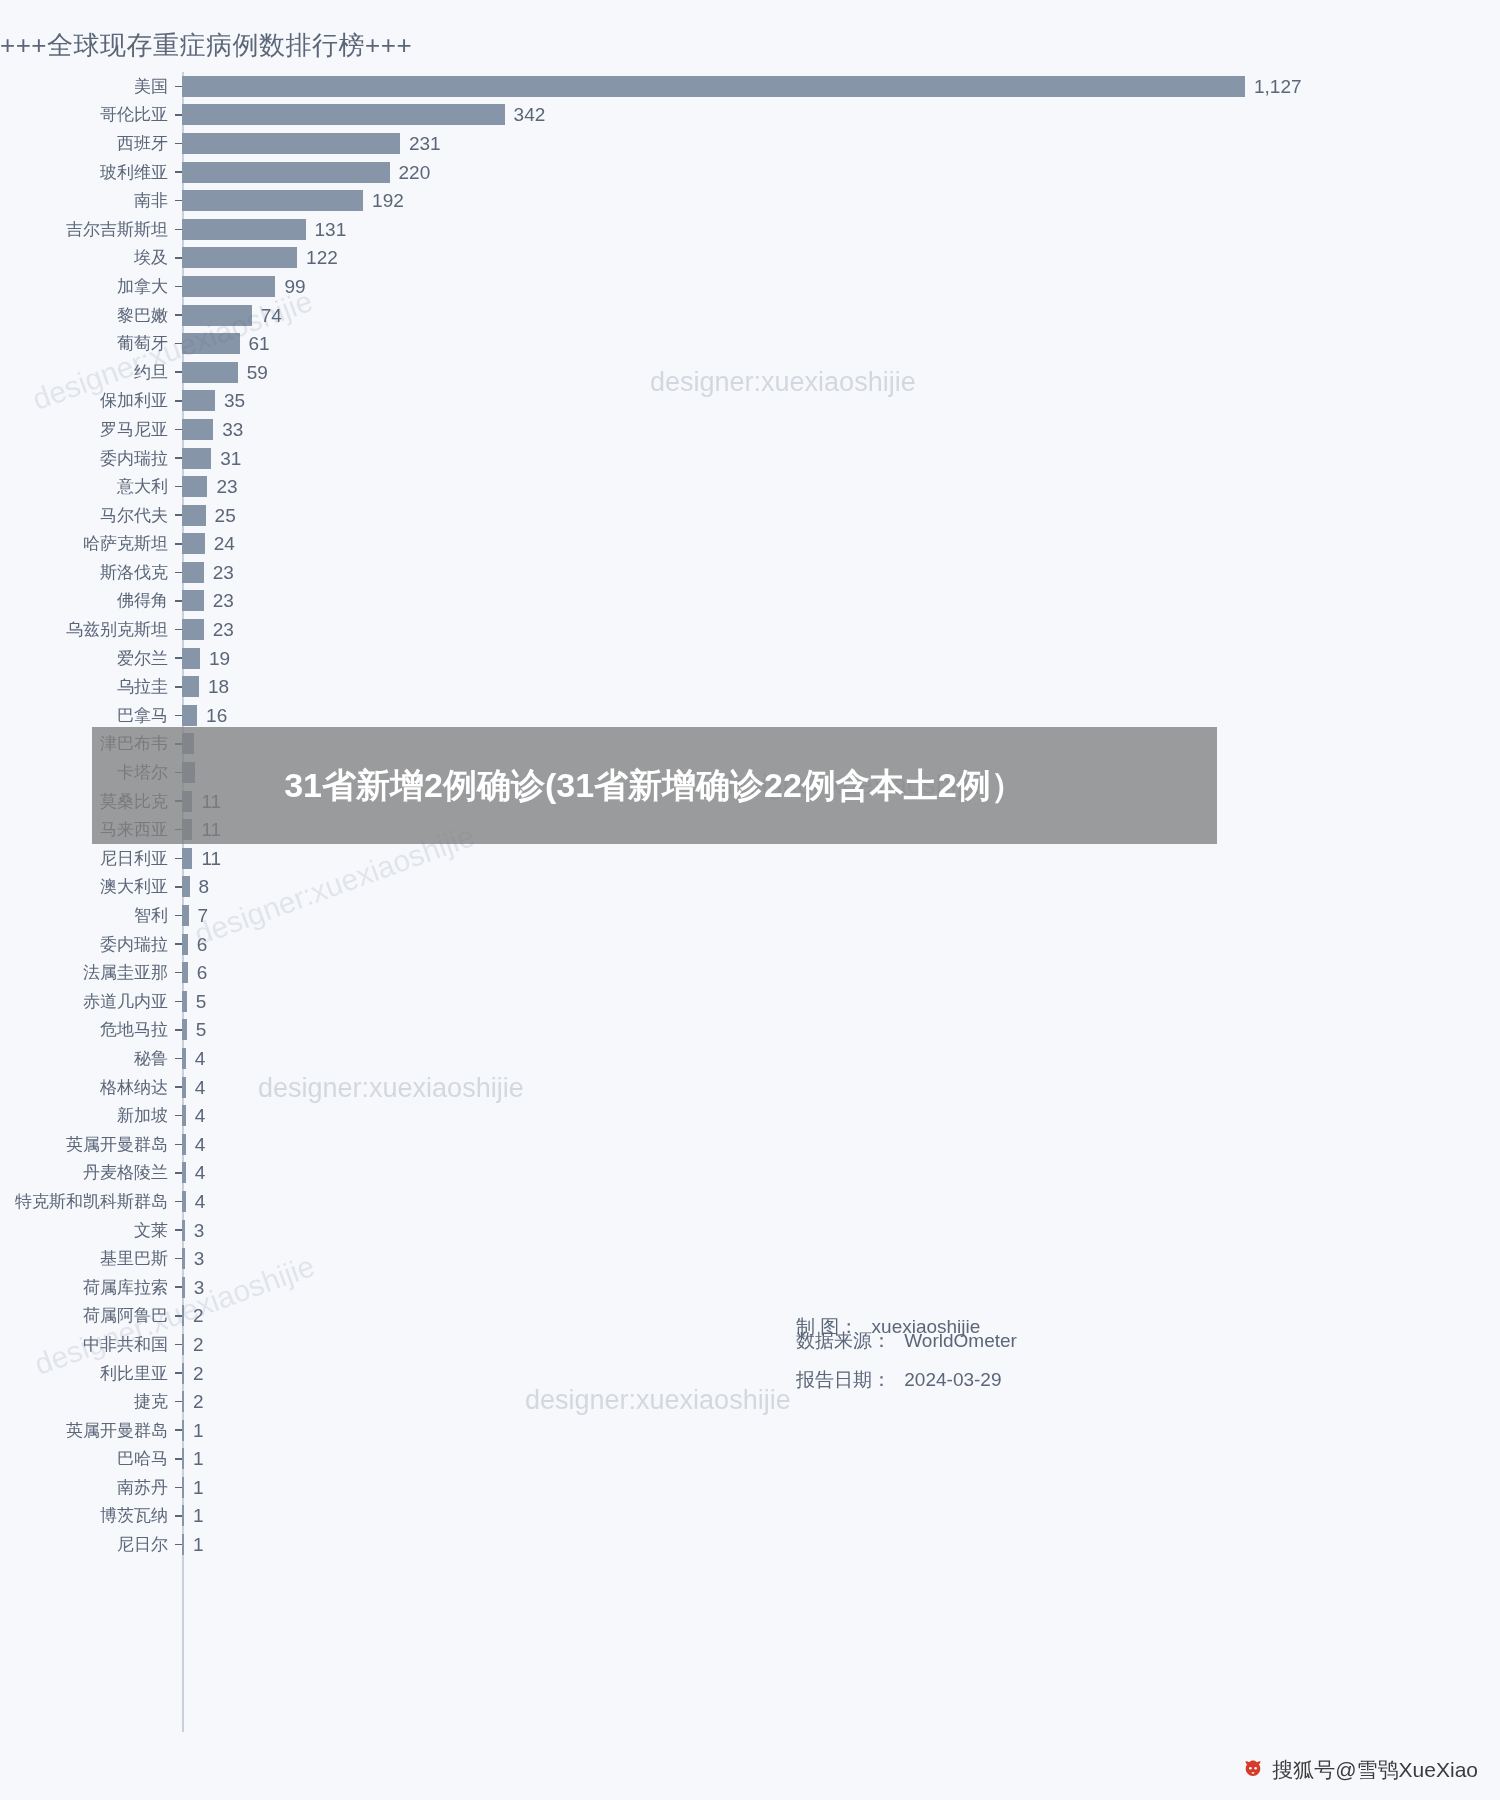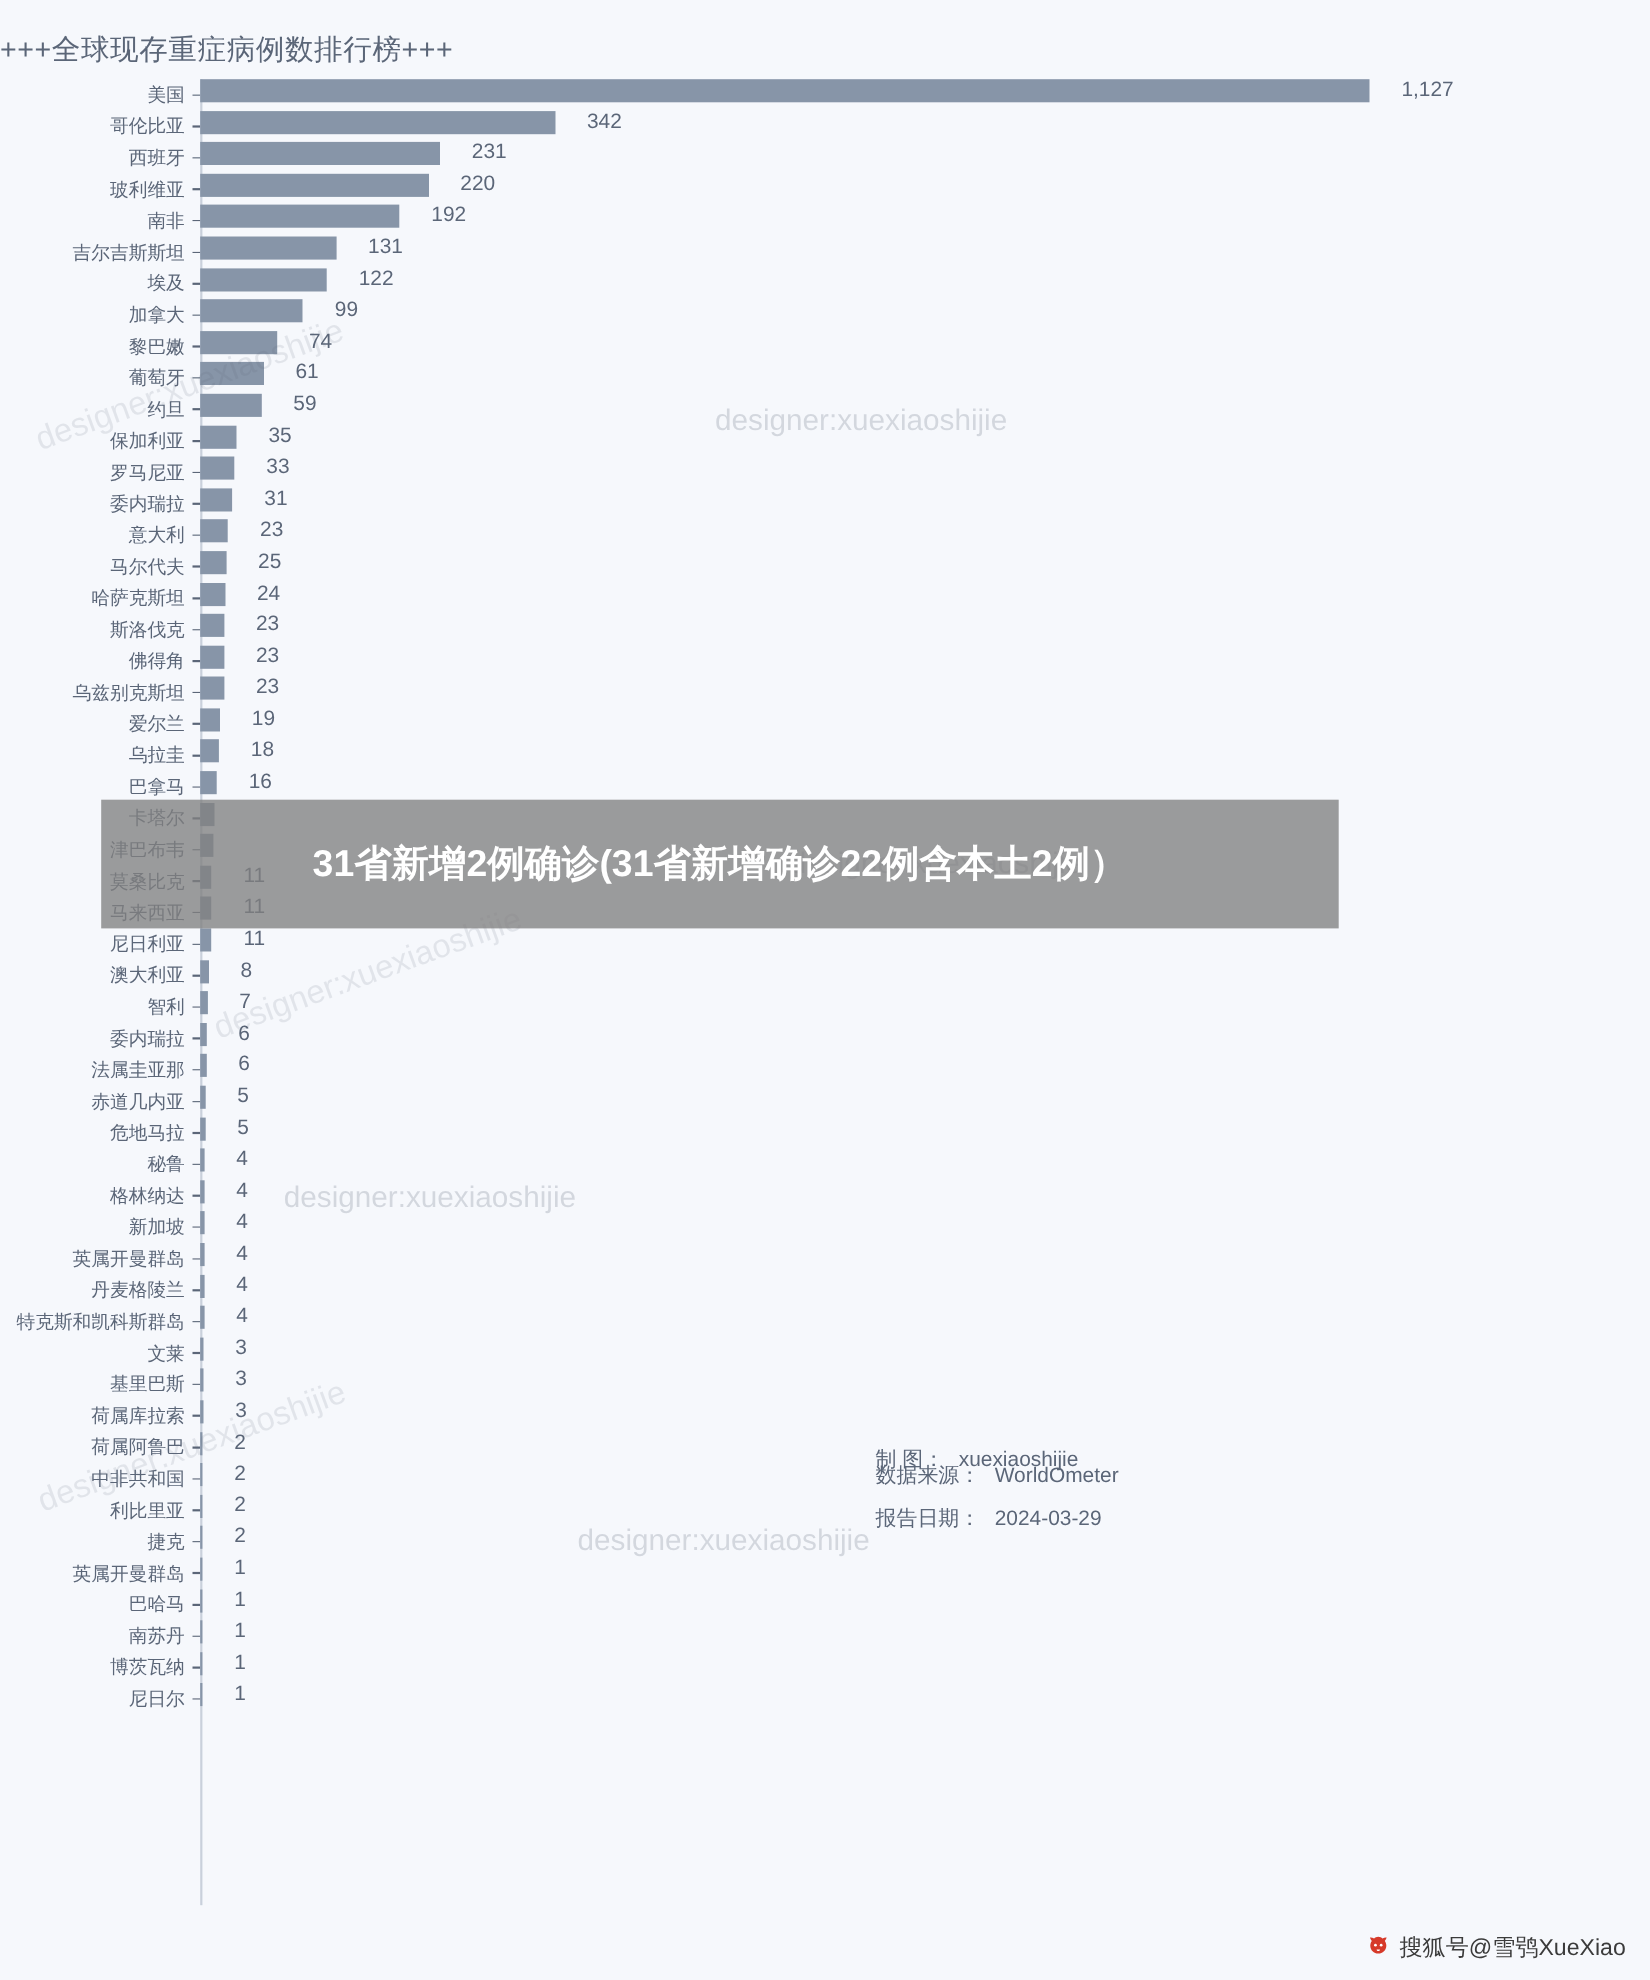--- a/index.html
+++ b/index.html
@@ -64,23 +64,22 @@
   .tick {
     width: 7px;
     height: 1.5px;
     background: #5b6678;
     flex: 0 0 auto;
   }
 
   .bar-wrap {
     flex: 1 1 auto;
     display: flex;
-    align-items: flex-start;
+    align-items: center;
     height: 100%;
-    gap: 20px;
   }
 
   .bar {
     height: 21px;
     background: #8795a8;
     flex: 0 0 auto;
   }
 
   .bar-value {
     font-size: 19px;
@@ -361,32 +360,32 @@
       </div>
       <div class="bar-row">
         <div class="cat-label">巴拿马</div>
         <div class="tick"></div>
         <div class="bar-wrap">
           <div class="bar" style="width: 15.0914px; background: rgb(135, 149, 168);"></div>
           <div class="bar-value">16</div>
         </div>
       </div>
       <div class="bar-row">
+        <div class="cat-label">津巴布韦</div>
+        <div class="tick"></div>
+        <div class="bar-wrap">
+          <div class="bar" style="width: 12.2618px; background: rgb(135, 149, 168);"></div>
+          <div class="bar-value"></div>
+        </div>
+      </div>
+      <div class="bar-row">
         <div class="cat-label">卡塔尔</div>
         <div class="tick"></div>
         <div class="bar-wrap">
           <div class="bar" style="width: 13.205px; background: rgb(135, 149, 168);"></div>
-          <div class="bar-value"></div>
-        </div>
-      </div>
-      <div class="bar-row">
-        <div class="cat-label">津巴布韦</div>
-        <div class="tick"></div>
-        <div class="bar-wrap">
-          <div class="bar" style="width: 12.2618px; background: rgb(135, 149, 168);"></div>
           <div class="bar-value"></div>
         </div>
       </div>
       <div class="bar-row">
         <div class="cat-label">莫桑比克</div>
         <div class="tick"></div>
         <div class="bar-wrap">
           <div class="bar" style="width: 10.3753px; background: rgb(135, 149, 168);"></div>
           <div class="bar-value">11</div>
         </div>

